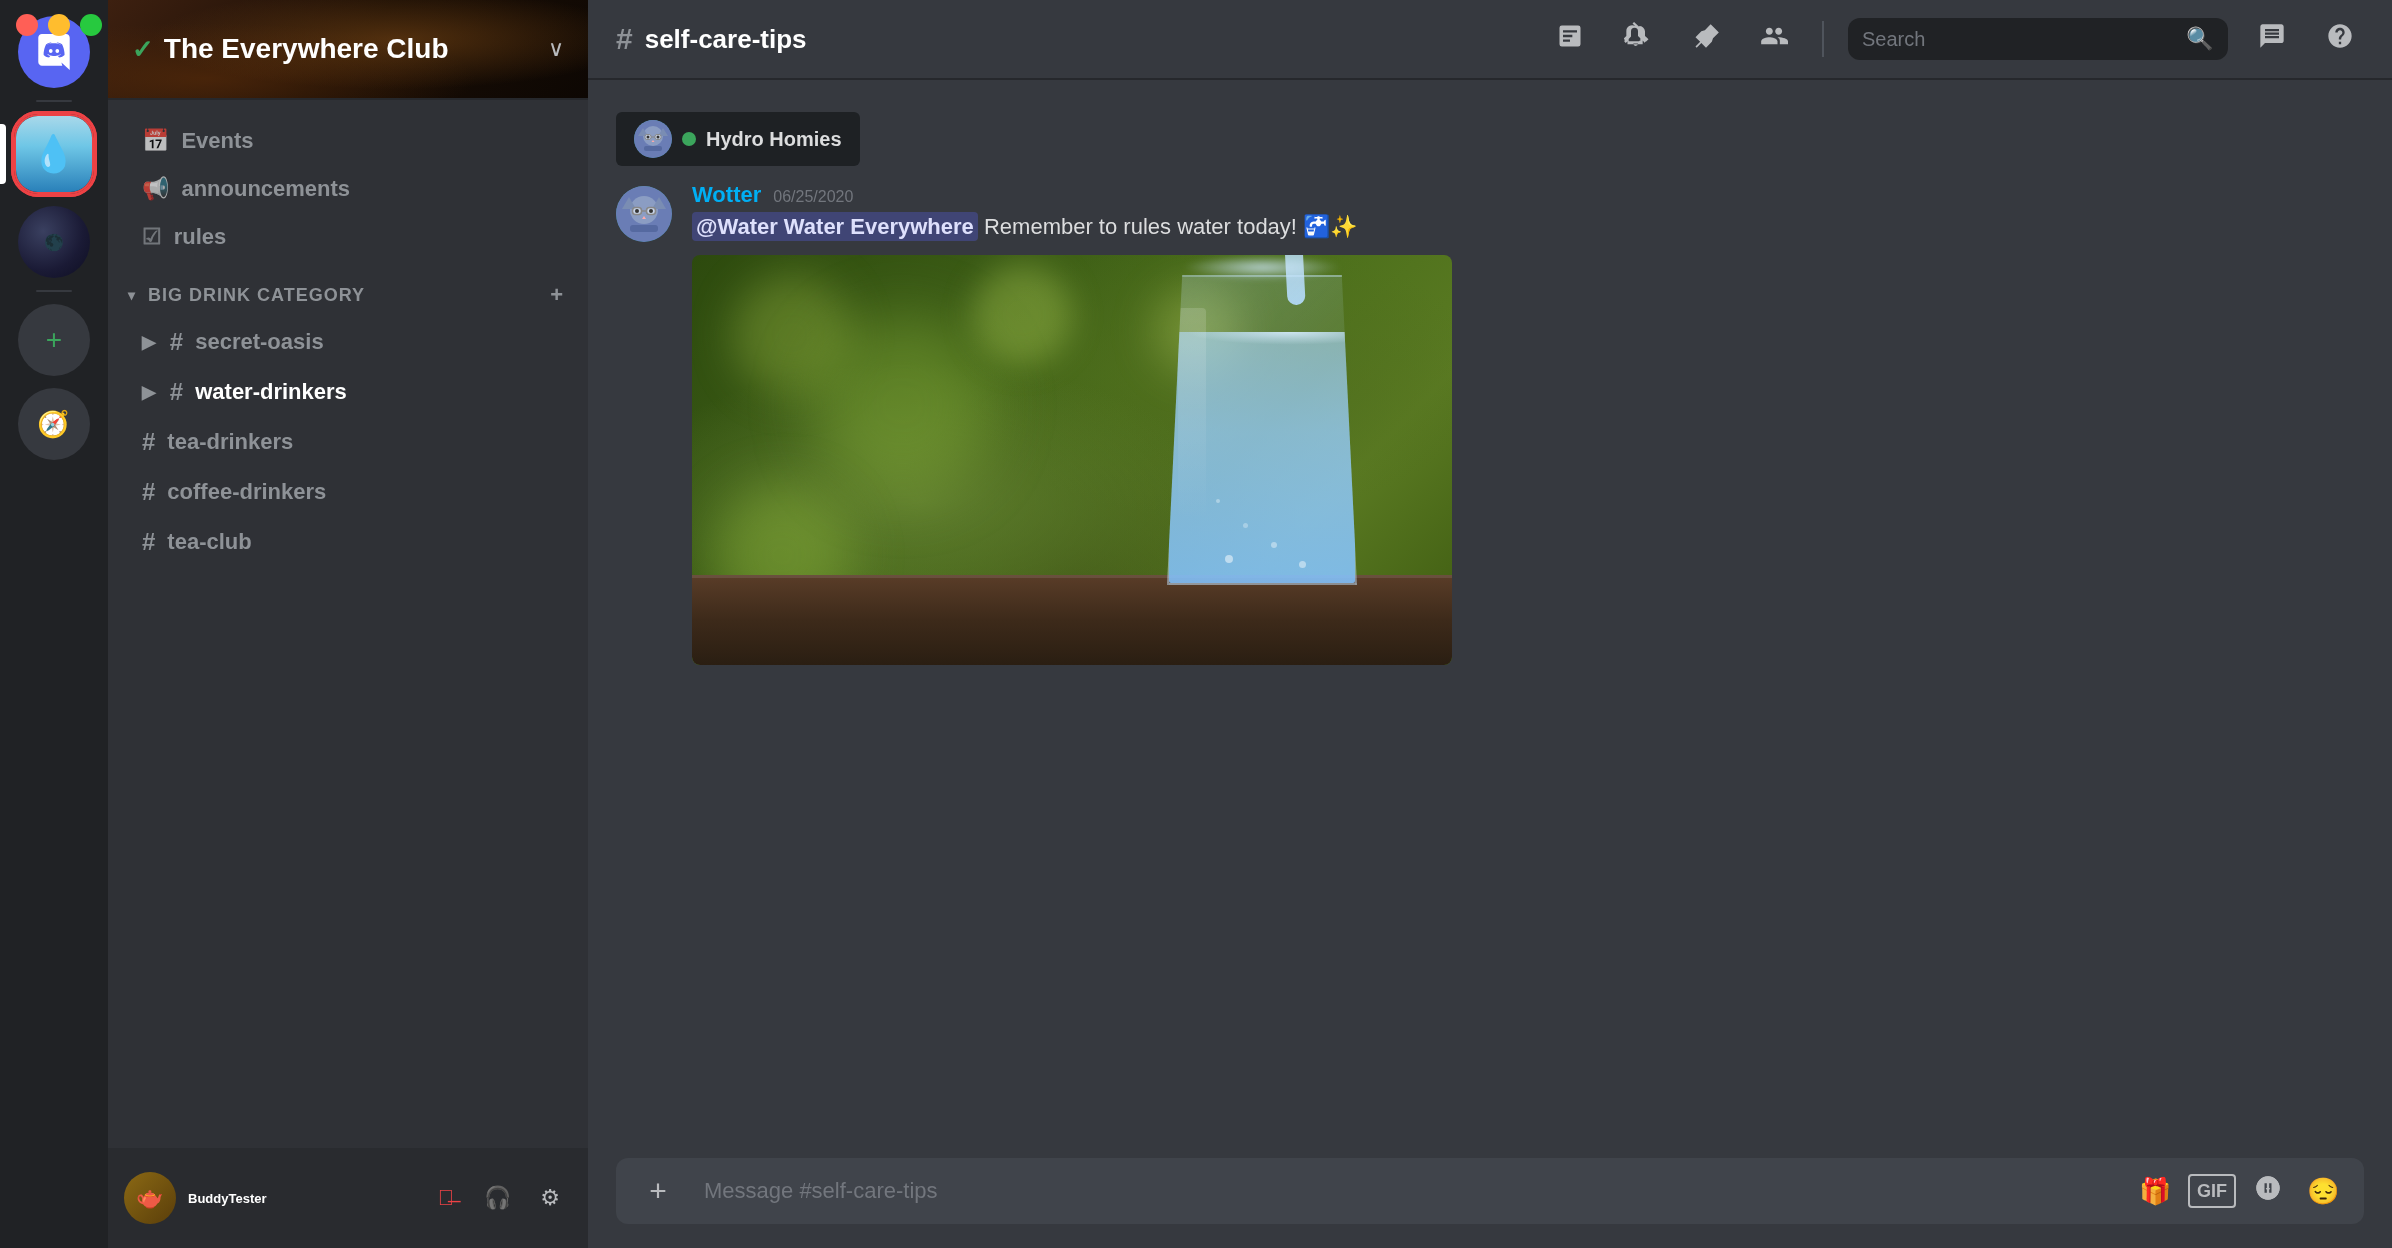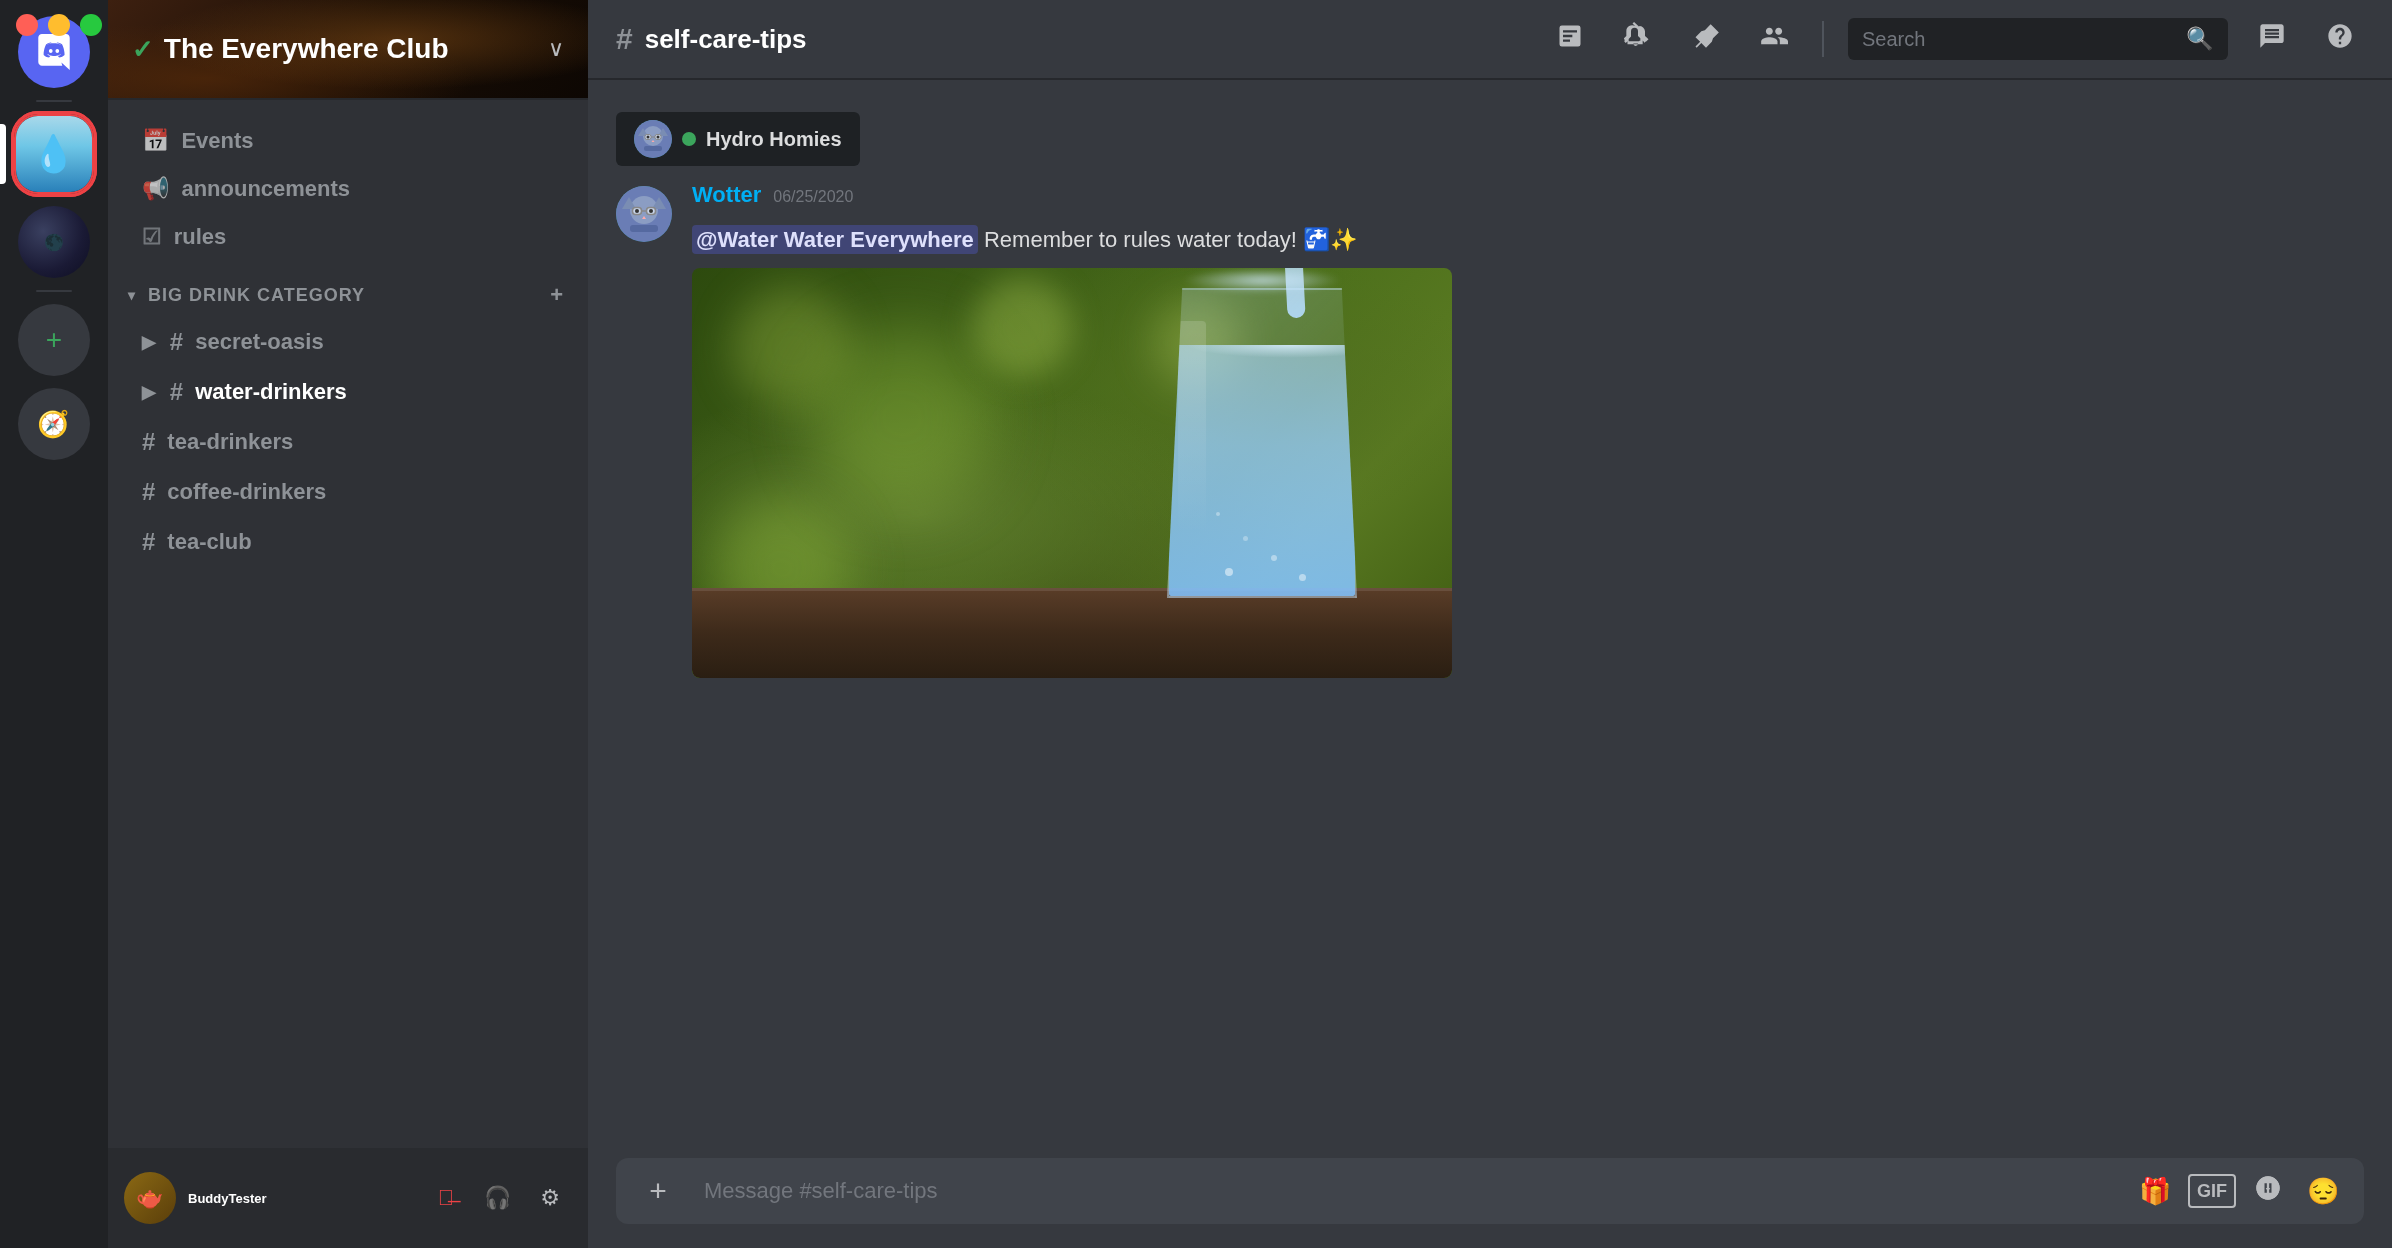--- a/index.html
+++ b/index.html
@@ -295,21 +295,21 @@
       align-items: center;
       justify-content: center;
       width: 48px; height: 48px;
       border-radius: 6px;
     }
 
     .search-bar {
       display: flex;
       align-items: center;
       background: #202225;
-      border-radius: 6px;
+      border-radius: 12px;
       padding: 8px 14px;
       gap: 10px;
       width: 380px;
       cursor: text;
     }
 
     .search-bar input {
       background: none;
       border: none;
       color: #dcddde;
@@ -401,21 +401,21 @@
       display: flex; align-items: center; justify-content: center;
       font-size: 26px;
     }
 
     .message-content { flex: 1; }
 
     .message-header {
       display: flex;
       align-items: baseline;
       gap: 12px;
-      margin-bottom: 15px;
+      margin-bottom: 2px;
     }
 
     .message-author {
       font-size: 22px;
       font-weight: 700;
       color: #00aff4;
     }
 
     .message-timestamp {
       font-size: 16px;

